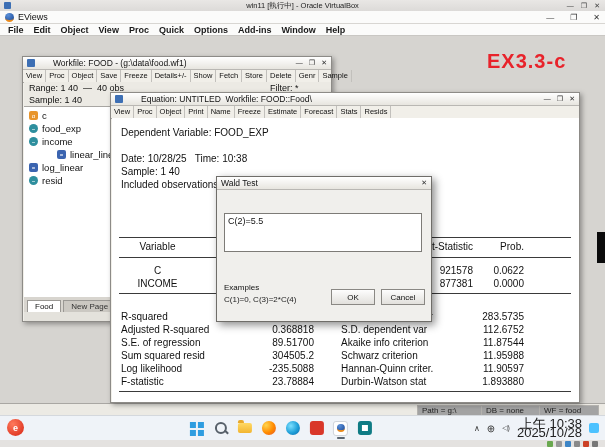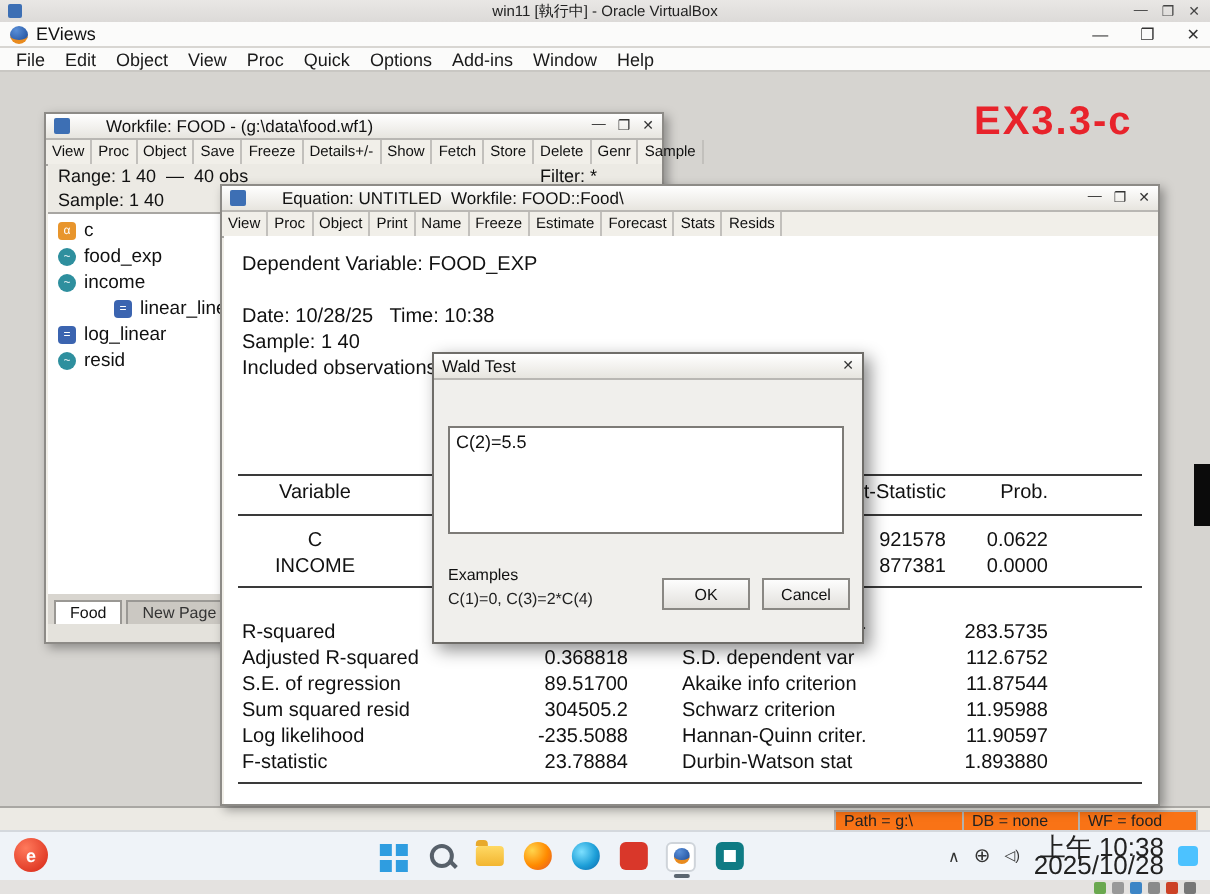--- a/index.html
+++ b/index.html
@@ -18,26 +18,26 @@
   .vb-ico{position:absolute;top:1px;width:6px;height:6px;border-radius:1px;}
 
   
   .ev-titlebar{left:0;top:11px;width:605px;height:13px;background:#fbfbfa;border-bottom:1px solid #d8d6d2;
     display:flex;align-items:center;padding:0 5px;gap:4px;font-size:9px;box-sizing:border-box;}
   .ev-logo{width:9px;height:9px;border-radius:50%;background:radial-gradient(circle at 35% 30%,#5a8fd8,#1d4d9b);
     border-bottom:2px solid #e98b1e;box-sizing:border-box;}
   .winctl{margin-left:auto;display:flex;gap:16px;font-size:8px;color:#333;align-items:center;}
   .winctl span{cursor:default;}
   .ev-menubar{left:0;top:24px;width:605px;height:12px;background:#fbfbfa;border-bottom:1px solid #c9c7c3;
-    display:flex;align-items:center;font-size:9px;box-sizing:border-box;padding-left:3px;}
+    display:flex;align-items:center;font-size:9px;box-sizing:border-box;padding-left:3px;font-weight:bold;}
   .ev-menubar .mi{padding:0 5px;color:#1a1a1a;}
   .ev-main{left:0;top:36px;width:605px;height:367px;background:#d6d4d0;}
   .ev-statusbar{left:0;top:403px;width:605px;height:12px;background:#eceae4;border-top:1px solid #a9a7a3;
     font-size:8px;color:#222;}
-  .status-seg{position:absolute;top:1px;height:9px;border:1px solid #b4b2ae;background:#f97316;
+  .status-seg{position:absolute;top:1px;height:9px;border:1px solid #b4b2ae;background:#a3a3a3;
     padding:0 4px;line-height:9px;}
 
   
   .win{background:#f1efe9;border:1px solid #8d8b87;box-shadow:2px 2px 5px rgba(0,0,0,.35);box-sizing:border-box;}
   .titlebar{height:13px;background:linear-gradient(#ffffff,#e7e5df);border-bottom:1px solid #b9b7b3;
     display:flex;align-items:center;gap:18px;padding:0 4px;font-size:8.5px;box-sizing:border-box;}
   .titlebar .tctl{margin-left:auto;display:flex;gap:6px;font-size:7px;color:#333;}
   .wicon{width:8px;height:8px;background:#3d6fb4;border-radius:1px;flex:0 0 auto;}
   .toolbar{height:12px;background:#f1efe9;border-bottom:1px solid #a8a6a2;display:flex;align-items:stretch;}
   .tbtn{font-size:7.5px;line-height:11px;padding:0 3px;border-right:1px solid #c2c0bc;color:#111;white-space:nowrap;}
@@ -66,21 +66,21 @@
   .col-p{position:absolute;left:322px;width:90px;text-align:right;}
   .st-ll{position:absolute;left:9px;}
   .st-lv{position:absolute;left:110px;width:92px;text-align:right;}
   .st-rl{position:absolute;left:229px;}
   .st-rv{position:absolute;left:322px;width:90px;text-align:right;}
 
   
   .dlg{background:#f0efec;border:1px solid #6f6d69;box-shadow:3px 3px 8px rgba(0,0,0,.45);box-sizing:border-box;z-index:30;}
   .dlg .titlebar{font-size:8.5px;}
   .dlg-label{position:absolute;left:7px;top:24px;font-size:8px;color:#1a1a1a;}
-  .dlg-input{position:absolute;left:7px;top:36px;width:198px;height:54px;background:#fff;border:1px solid #7d7b77;
+  .dlg-input{position:absolute;left:7px;top:36px;width:198px;height:39px;background:#fff;border:1px solid #7d7b77;
     font-size:9px;padding:2px 3px;box-sizing:border-box;}
   .dlg-ex1{position:absolute;left:7px;top:106px;font-size:8px;}
   .dlg-ex2{position:absolute;left:7px;top:118px;font-size:8px;color:#222;}
   .btn{position:absolute;width:44px;height:16px;background:linear-gradient(#fdfdfd,#e2e0dc);border:1px solid #8a8884;
     font-size:8px;display:flex;align-items:center;justify-content:center;box-sizing:border-box;}
 
   
   .annotation{left:487px;top:50px;font-size:20px;font-weight:600;color:#e8232b;z-index:40;letter-spacing:1px;}
 
   .artifact{left:597px;top:232px;width:8px;height:31px;background:#0b0b0b;z-index:5;}

